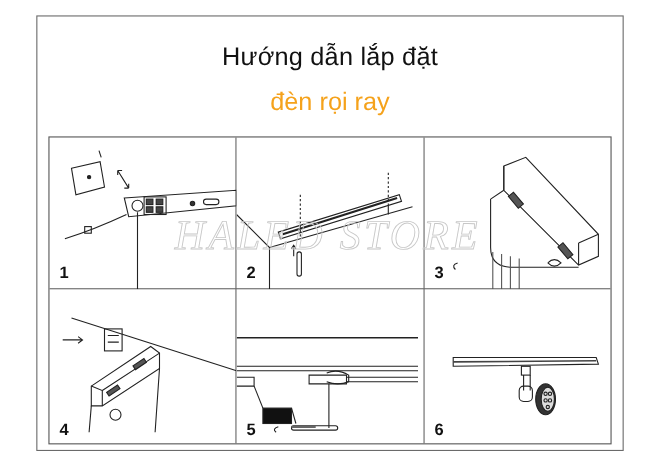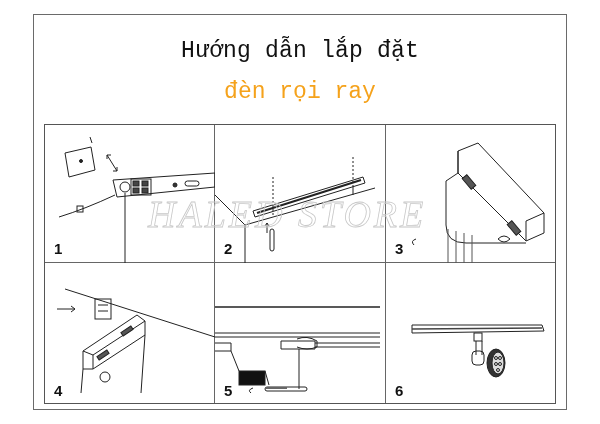--- a/index.html
+++ b/index.html
@@ -1,27 +1,27 @@
 <!DOCTYPE html>
 <html><head>
 <meta charset="utf-8">
 <style>
   html,body{margin:0;padding:0;background:#fff;}
   body{width:600px;height:424px;position:relative;overflow:hidden;font-family:"Liberation Sans",sans-serif;}
   .frame{position:absolute;left:33px;top:14px;width:534px;height:396px;border:1.5px solid #6a6a6a;box-sizing:border-box;}
-  .title{position:absolute;left:0;width:600px;text-align:center;font-family:Liberation Mono, monospace;}
+  .title{position:absolute;left:0;width:600px;text-align:center;font-family:Liberation Sans, sans-serif;}
   .title1{top:38px;font-size:23px;color:#111;letter-spacing:0.2px;}
   .title2{top:79px;font-size:23px;color:#f5a21b;}
   .grid{position:absolute;left:44px;top:124px;width:512px;height:280px;border:1.2px solid #555;box-sizing:border-box;}
   .cell{position:absolute;box-sizing:border-box;overflow:hidden;}
   .vline{position:absolute;top:0;width:1.2px;height:100%;background:#666;}
   .hline{position:absolute;left:0;height:1.2px;width:100%;background:#666;}
   .num{position:absolute;left:9px;bottom:6px;font-size:15px;font-weight:bold;color:#111;font-family:"Liberation Sans",sans-serif;}
   .cell svg{position:absolute;left:0;top:0;}
-  .wm{position:absolute;left:148px;top:192px;width:300px;text-align:left;font-family:"Liberation Serif",serif;font-style:italic;font-size:38px;letter-spacing:3px;color:transparent;-webkit-text-stroke:0.8px #c8c8c8;pointer-events:none;}
+  .wm{position:absolute;left:148px;top:192px;width:300px;text-align:center;font-family:"Liberation Serif",serif;font-style:italic;font-size:38px;letter-spacing:3px;color:transparent;-webkit-text-stroke:0.8px #c8c8c8;pointer-events:none;}
 </style>
 </head>
 <body>
 
 <div class="frame"></div>
 
 <div class="title title1">Hướng dẫn lắp đặt</div>
 <div class="title title2">đèn rọi ray</div>
 
 <div class="grid">

